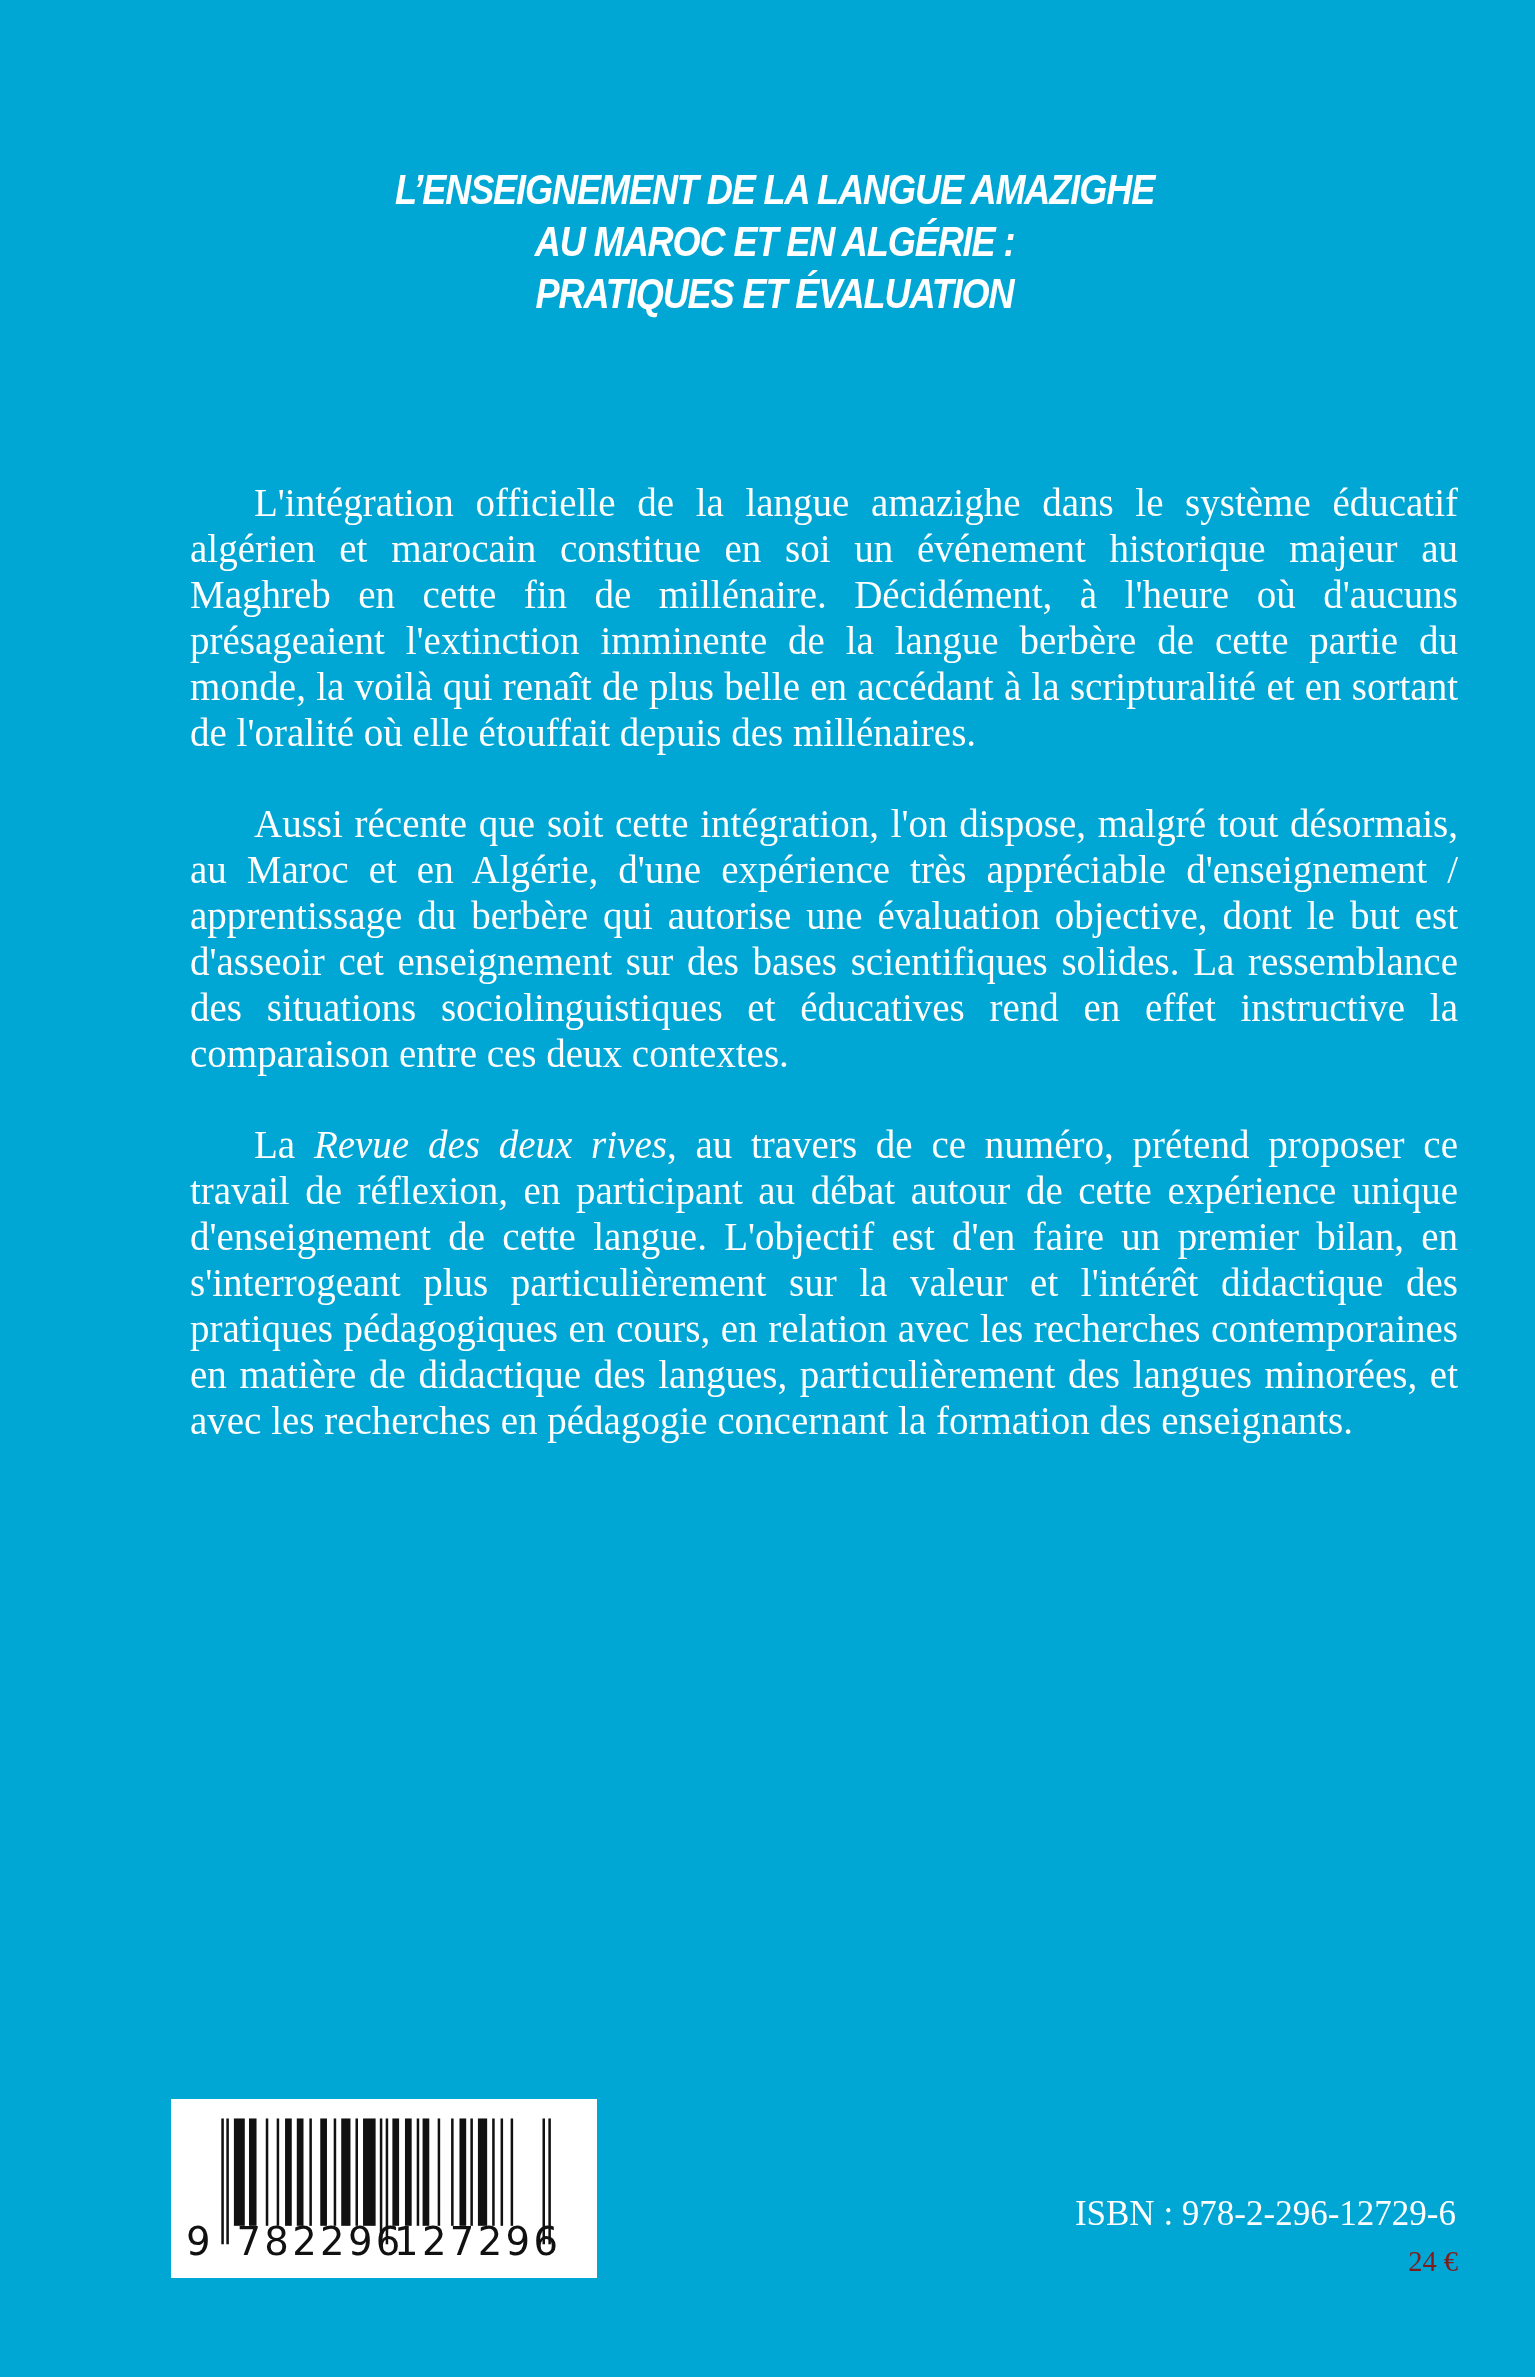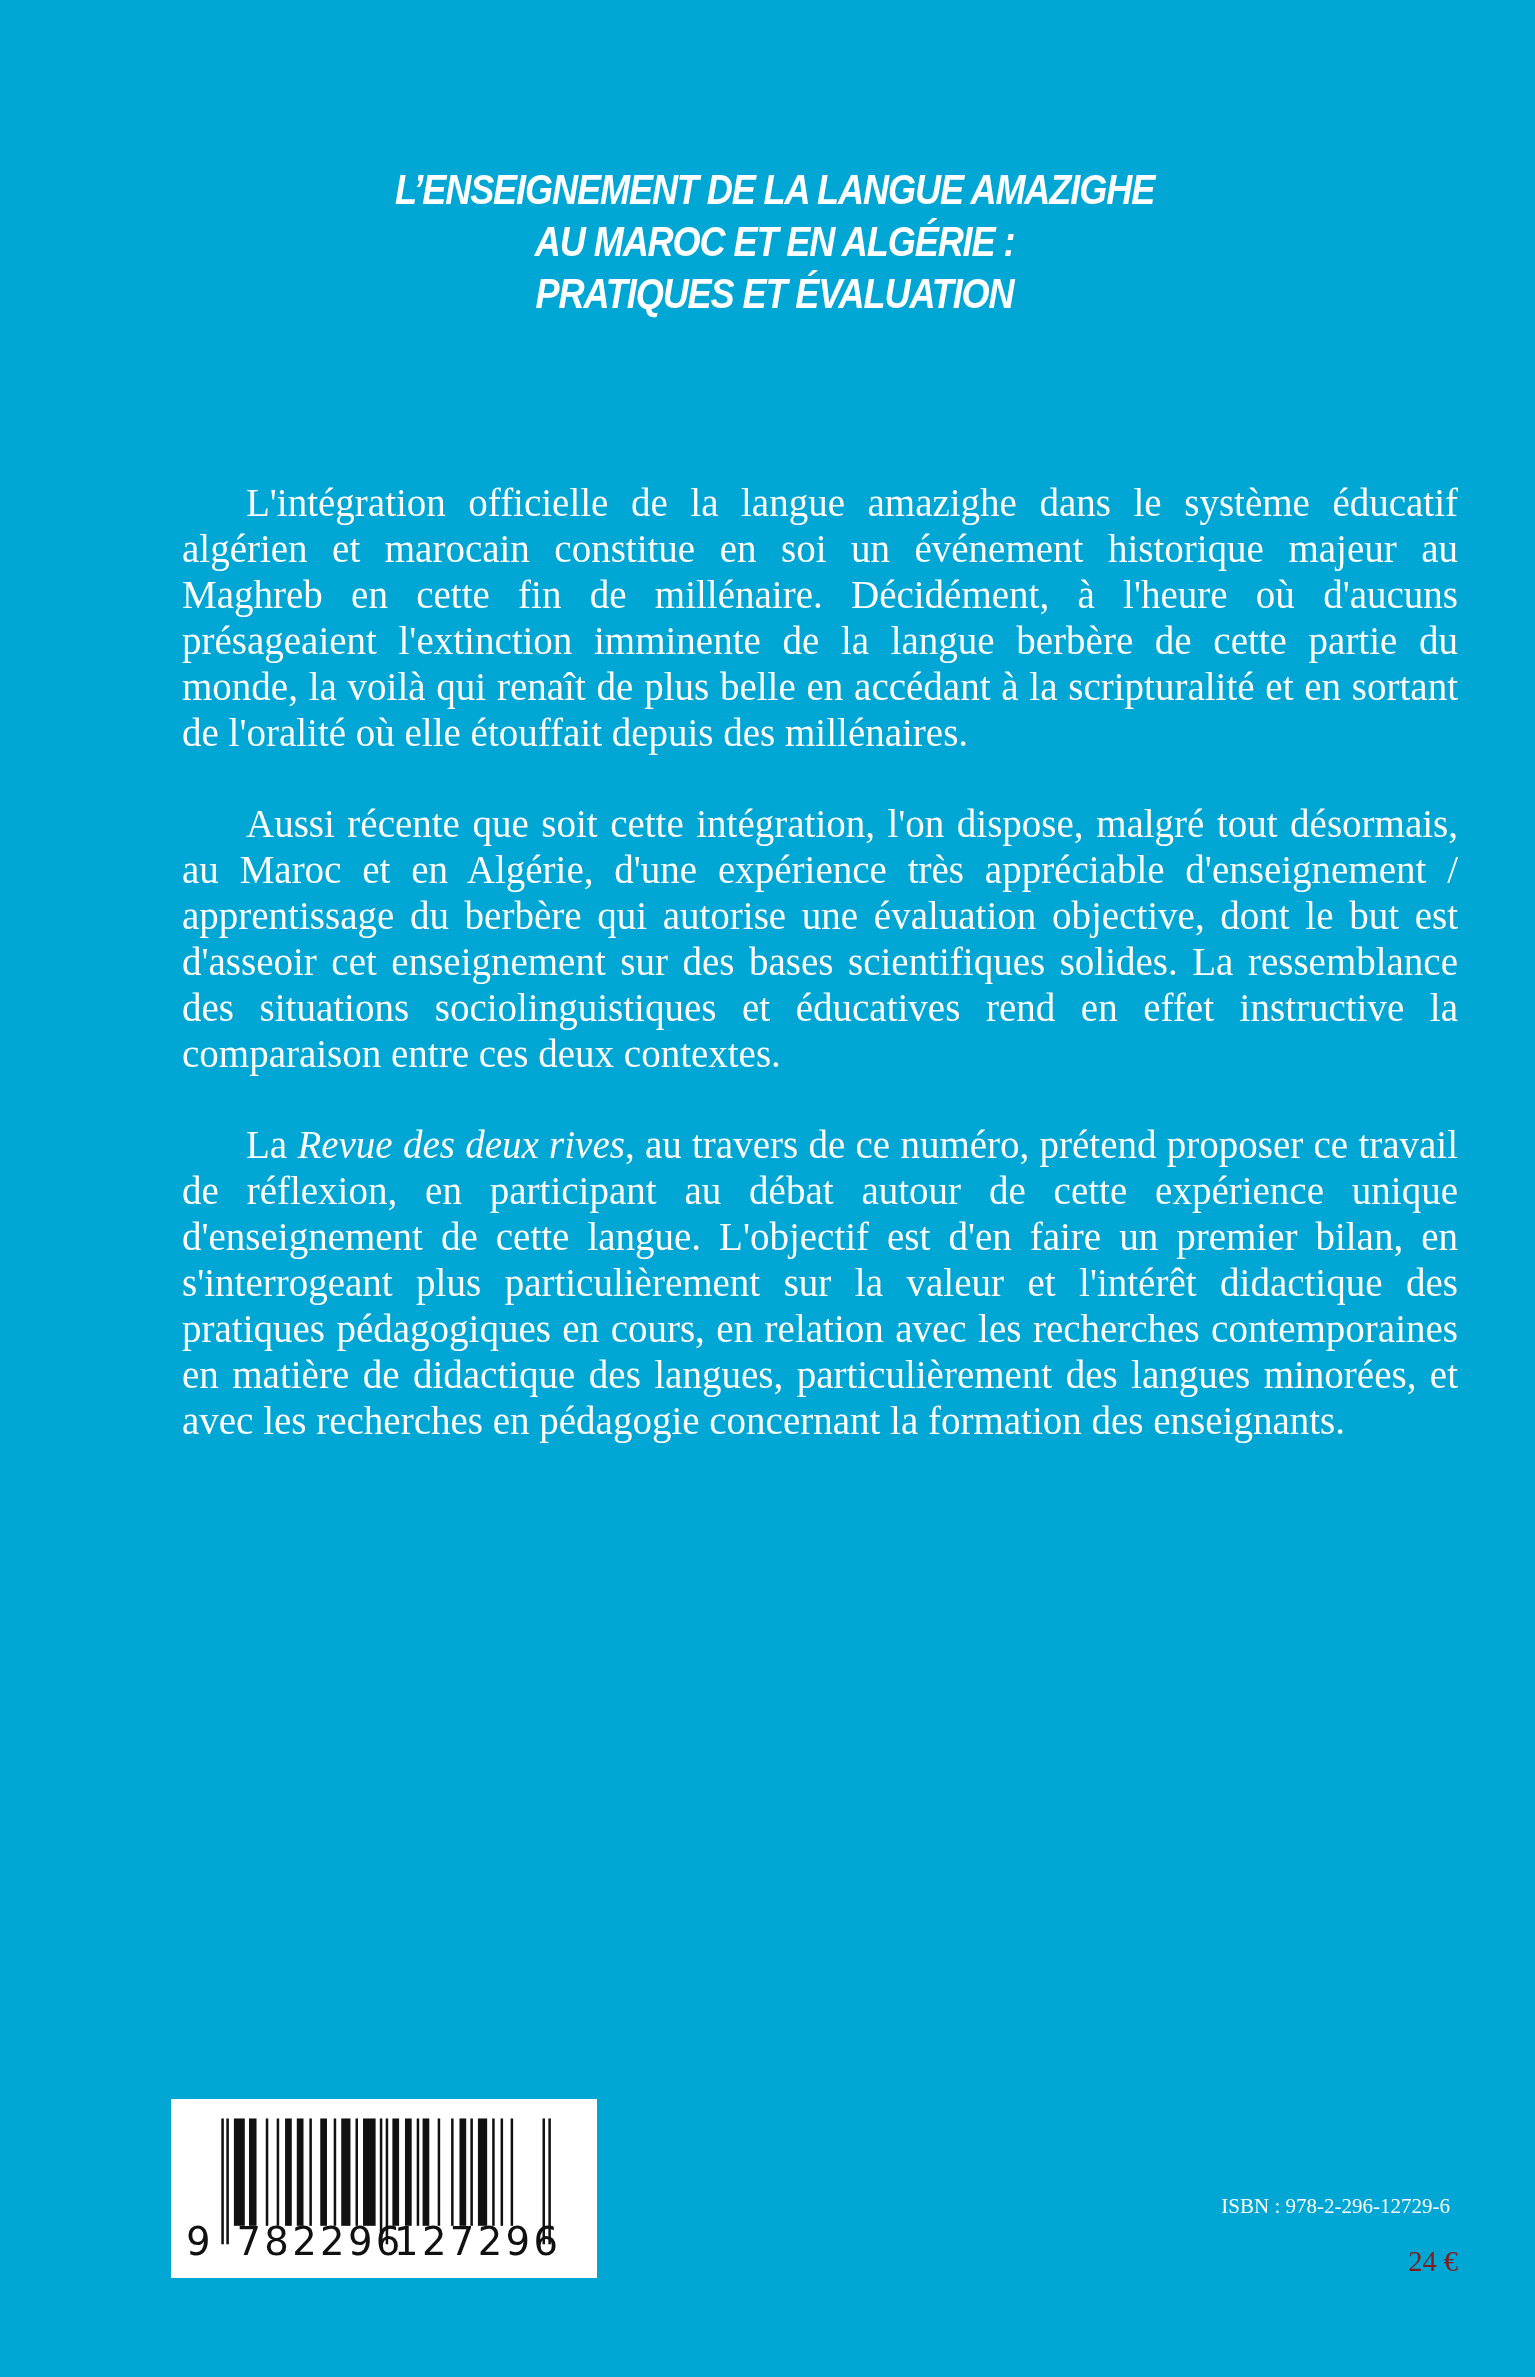--- a/index.html
+++ b/index.html
@@ -19,31 +19,31 @@
     transform: scaleX(0.86);
     transform-origin: 818px 0;
   }
   .title div { white-space: nowrap; }
   .body-text {
     position: absolute; left: 174px; width: 1284px; top: 480px;
     font-family: "Liberation Serif", serif;
     font-size: 39px; line-height: 46px;
     text-align: justify;
   }
-  .body-text p { margin: 0 0 45px 8px; text-indent: 64px; }
+  .body-text p { margin: 0 0 45px 16px; text-indent: 64px; }
   .body-text em { }
   .barcode-box {
     position: absolute; left: 171px; top: 2099px; width: 426px; height: 179px;
     background: #ffffff;
   }
   .barcode-svg { position: absolute; left: 0; top: 0; }
   .isbn {
-    position: absolute; right: 85px; top: 2194px;
+    position: absolute; right: 79px; top: 2194px;
     font-family: "Liberation Serif", serif;
-    font-size: 21px; color: #ffffff; white-space: nowrap; text-align: center;
+    font-size: 35px; color: #ffffff; white-space: nowrap; text-align: center;
   }
   .price {
     position: absolute; right: 77px; top: 2246px;
     font-family: "Liberation Serif", serif;
     font-size: 28.5px; color: #7f1d1d; white-space: nowrap;
   }
 </style>
 </head>
 <body>
 

